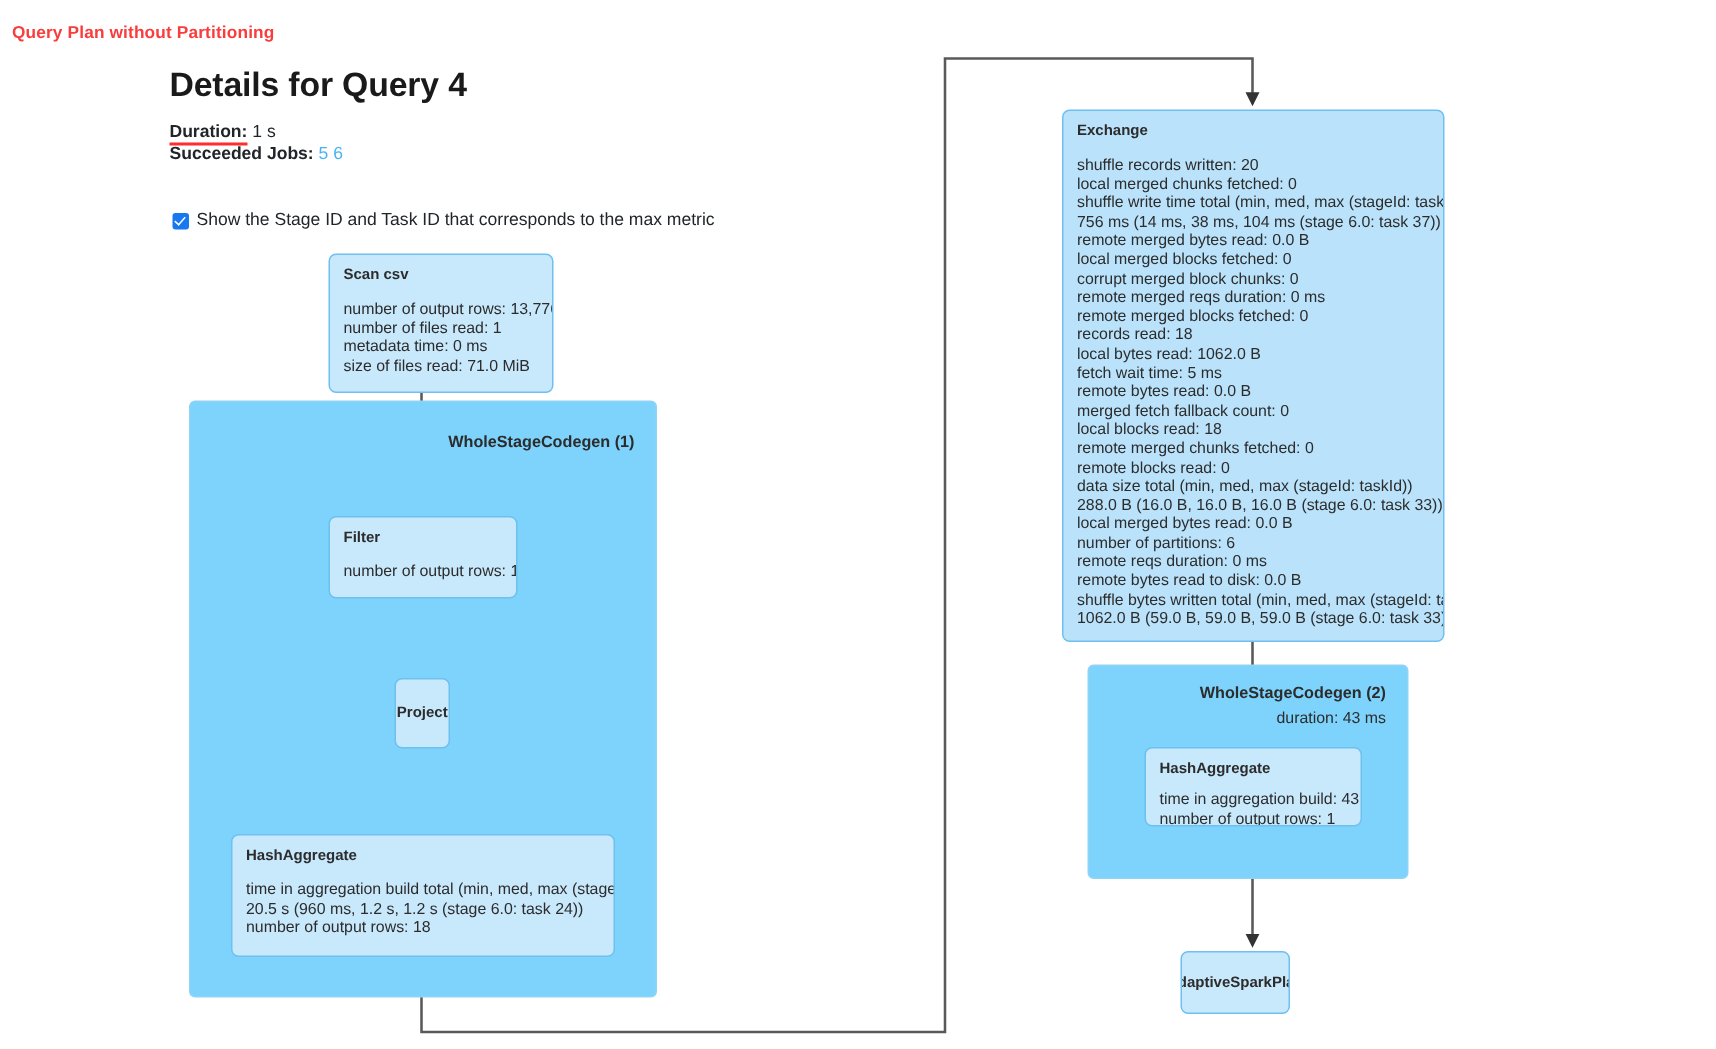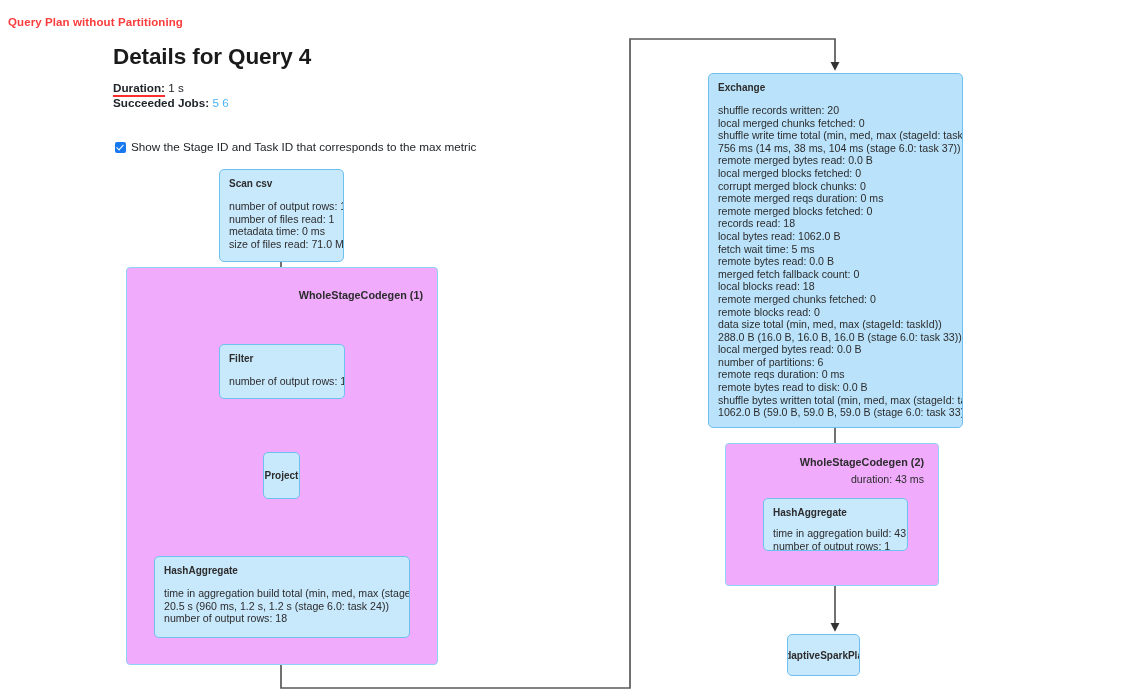--- a/index.html
+++ b/index.html
@@ -106,21 +106,21 @@
     position: absolute;
     left: 0;
     top: 0;
     width: 1144px;
     height: 699px;
     pointer-events: none;
   }
 
   .cluster {
     position: absolute;
-    background: #f0abfc;
+    background: #7dd3fc;
     border: 1px solid #8fd4f6;
     border-radius: 4px;
     box-sizing: border-box;
   }
   .cluster-title {
     position: absolute;
     right: 14px;
     font-size: 10.8px;
     font-weight: bold;
     color: #2c2c2c;
@@ -225,21 +225,21 @@
 
   <div class="cluster" style="left:126px; top:267px; width:312px; height:398px;">
     <div class="cluster-title" style="top:21px;">WholeStageCodegen (1)</div>
   </div>
 
   <div class="cluster" style="left:725px; top:443px; width:214px; height:143px;">
     <div class="cluster-title" style="top:12px;">WholeStageCodegen (2)</div>
     <div class="cluster-sub right" style="top:30px;">duration: 43 ms</div>
   </div>
 
-  <div class="node" style="left:219px; top:169px; width:125px; height:93px;">
+  <div class="node" style="left:219px; top:169px; width:150px; height:93px;">
     <div class="node-title">Scan csv</div>
     <div class="node-metrics">
       <div>number of output rows: 13,776</div>
       <div>number of files read: 1</div>
       <div>metadata time: 0 ms</div>
       <div>size of files read: 71.0 MiB</div>
     </div>
   </div>
 
   <div class="node" style="left:219px; top:344px; width:126px; height:55px;">

